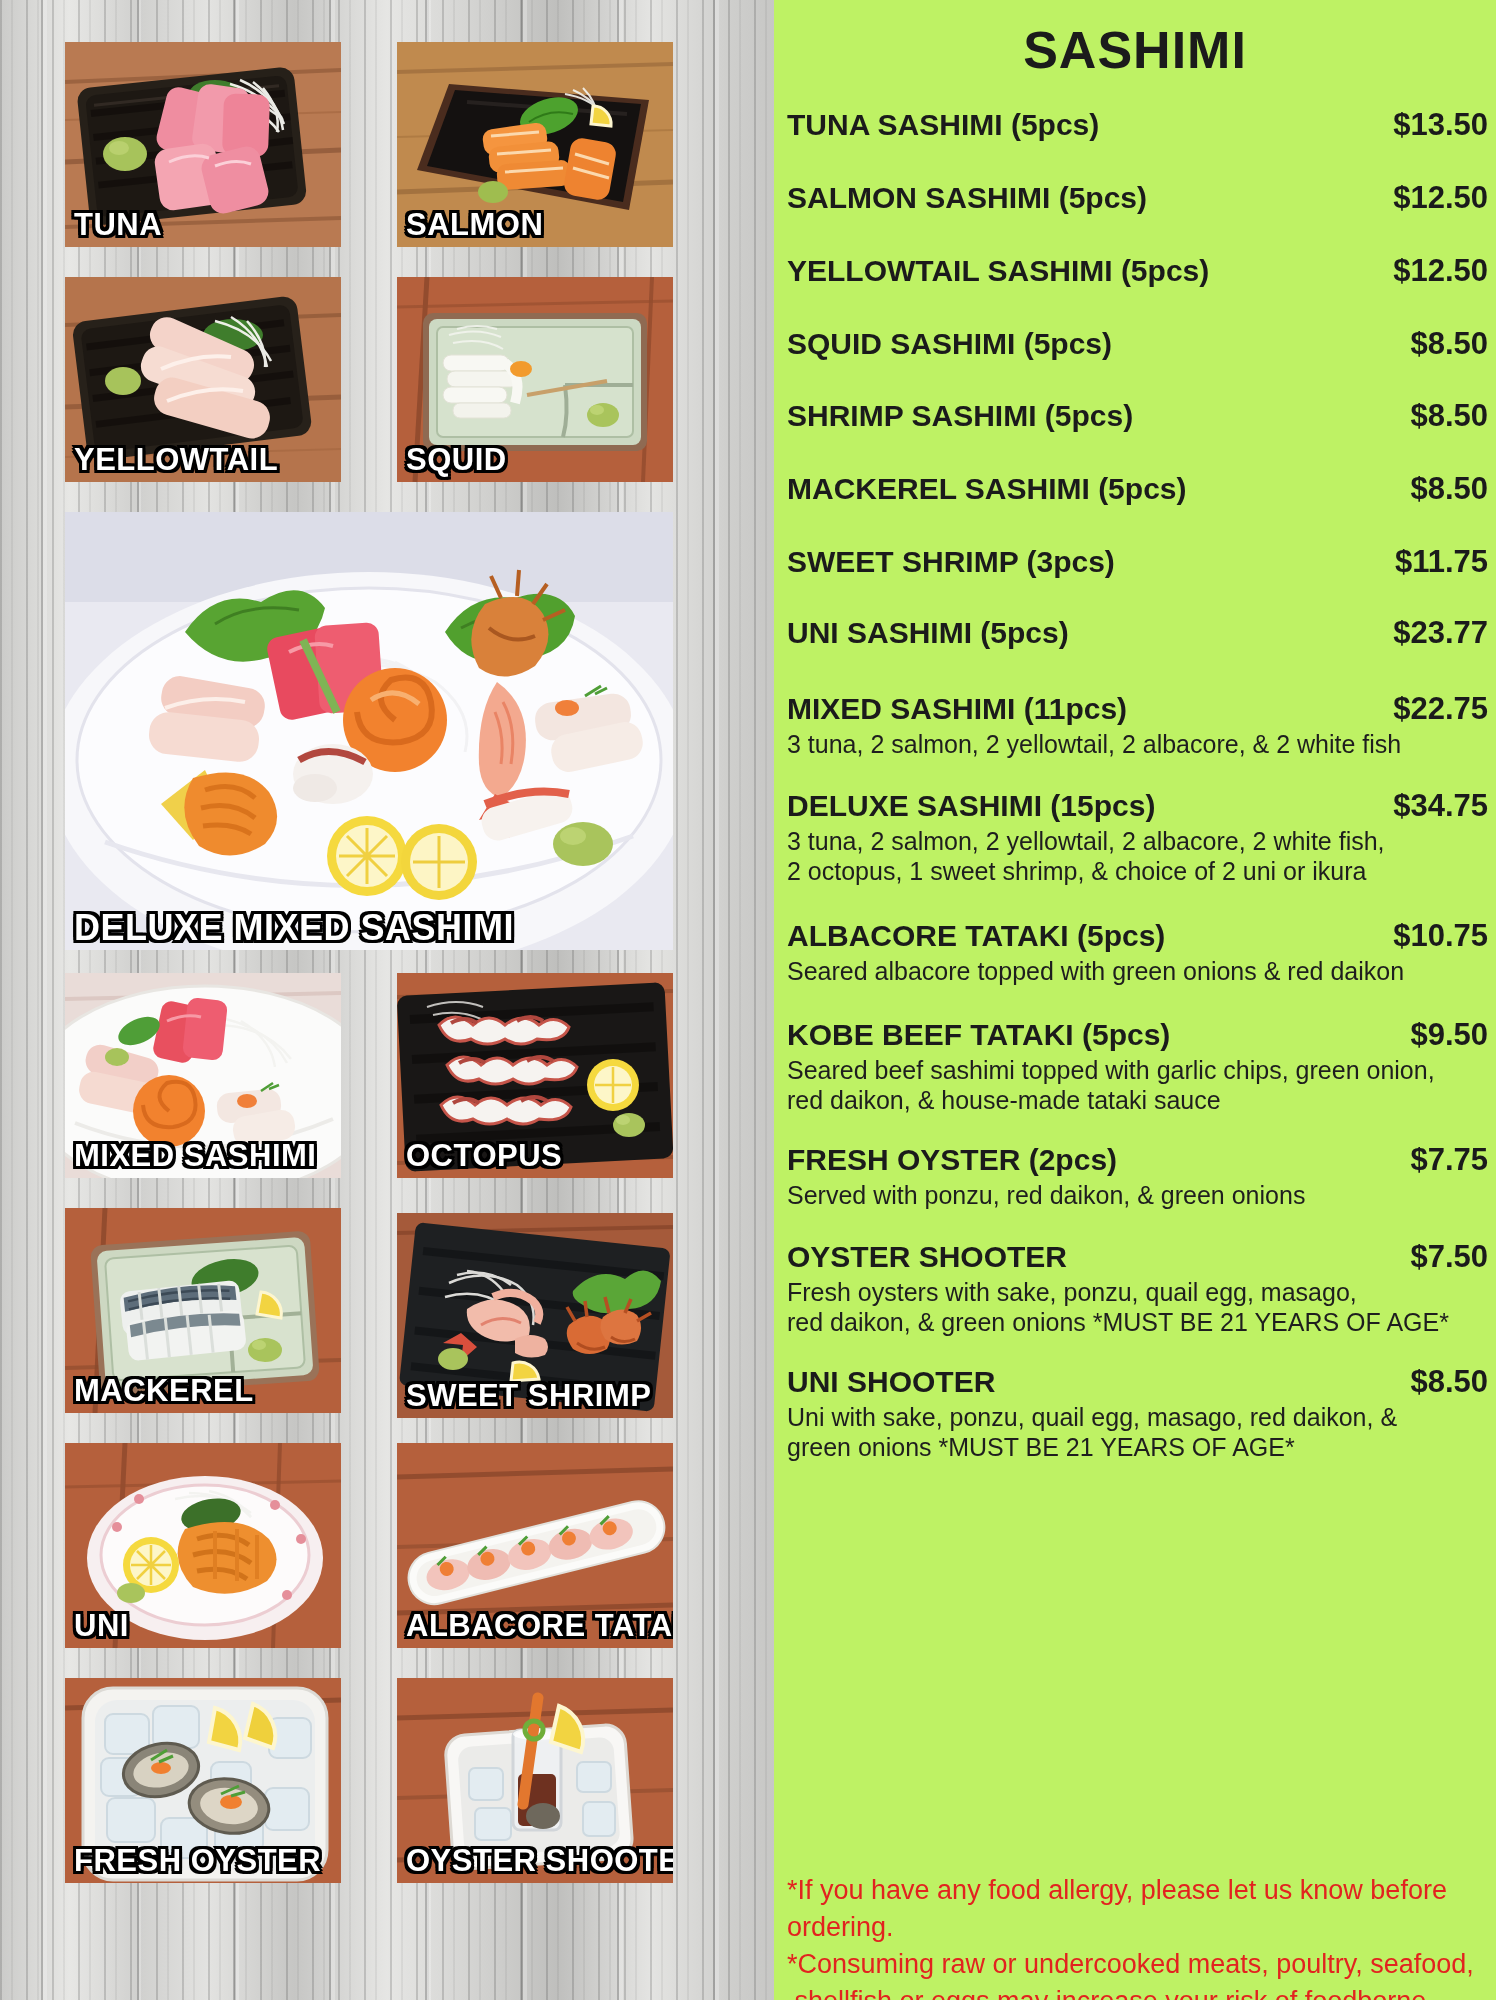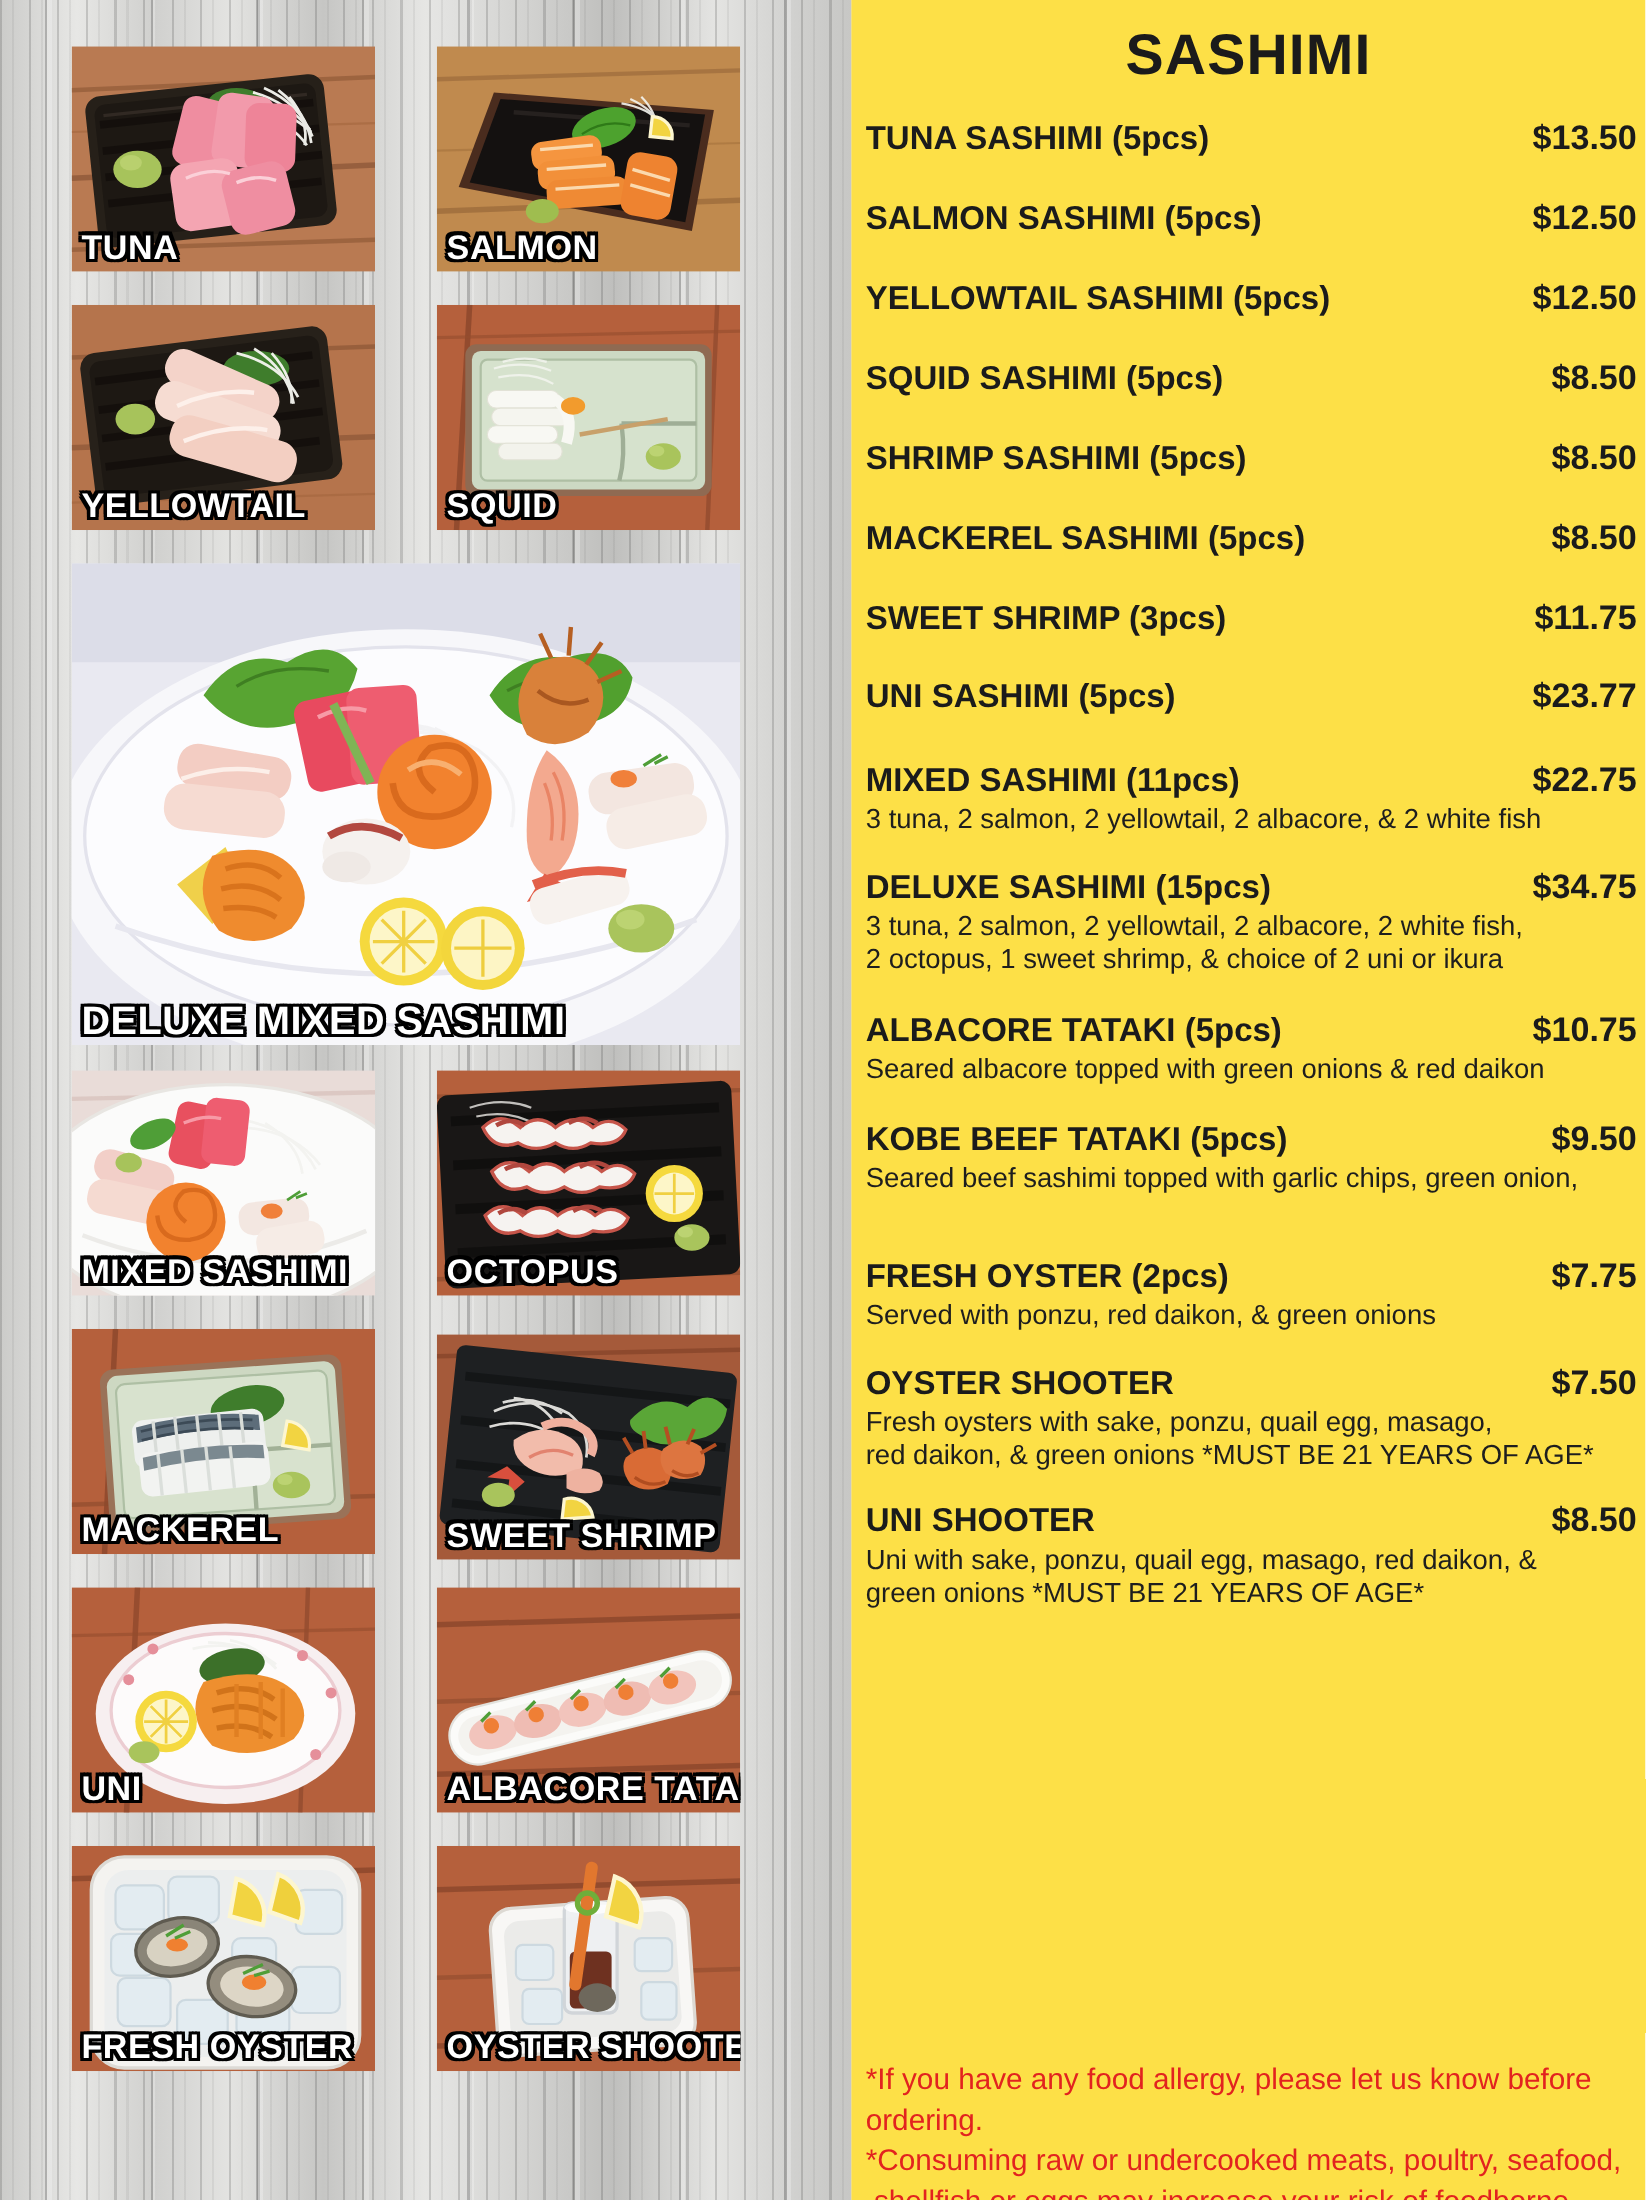--- a/index.html
+++ b/index.html
@@ -19,21 +19,21 @@
   }
   .tile{position:absolute;width:276px;height:205px;overflow:hidden;}
   .tile svg{position:absolute;left:0;top:0;}
   .plabel{position:absolute;left:9px;bottom:5px;font-weight:bold;font-size:31px;line-height:34px;
     color:#fff;letter-spacing:.5px;white-space:nowrap;
     text-shadow:-3px -3px 0 #000,3px -3px 0 #000,-3px 3px 0 #000,3px 3px 0 #000,
                 -3px 0 0 #000,3px 0 0 #000,0 -3px 0 #000,0 3px 0 #000;}
   .plabel.big{font-size:36px;}
 
   
-  .menu-col{position:absolute;left:774px;top:0;width:722px;height:2000px;background:#fde047;color:#1b1b1b;}
+  .menu-col{position:absolute;left:774px;top:0;width:722px;height:2000px;background:#bef264;color:#1b1b1b;}
   .title{position:absolute;top:20px;left:0;width:100%;text-align:center;
          font-size:52px;font-weight:bold;letter-spacing:1px;}
   .mi{position:absolute;left:13px;right:8px;}
   .mi-row{display:flex;justify-content:space-between;align-items:baseline;line-height:40px;gap:48px;}
   .mi-name{font-size:30px;font-weight:bold;white-space:nowrap;}
   .mi-price{font-size:31px;font-weight:bold;white-space:nowrap;text-align:center;}
   .mi-desc{font-size:25px;line-height:30px;color:#1e1e1e;white-space:pre-wrap;}
   .footnote{position:absolute;left:13px;top:1872px;color:#e2231f;font-size:27px;line-height:37px;}
   .footnote div{white-space:pre-wrap;}
 </style>
@@ -595,20 +595,21 @@
           <span class="mi-price">$10.75</span>
         </div>
       <div class="mi-desc">Seared albacore topped with green onions &amp; red daikon</div>
     </div>
     <div class="mi" style="top:1015px;">
       <div class="mi-row">
           <span class="mi-name">KOBE BEEF TATAKI (5pcs)</span>
           <span class="mi-price">$9.50</span>
         </div>
       <div class="mi-desc">Seared beef sashimi topped with garlic chips, green onion,</div>
+      <div class="mi-desc">red daikon, &amp; house-made tataki sauce</div>
     </div>
     <div class="mi" style="top:1140px;">
       <div class="mi-row">
           <span class="mi-name">FRESH OYSTER (2pcs)</span>
           <span class="mi-price">$7.75</span>
         </div>
       <div class="mi-desc">Served with ponzu, red daikon, &amp; green onions</div>
     </div>
     <div class="mi" style="top:1237px;">
       <div class="mi-row">

